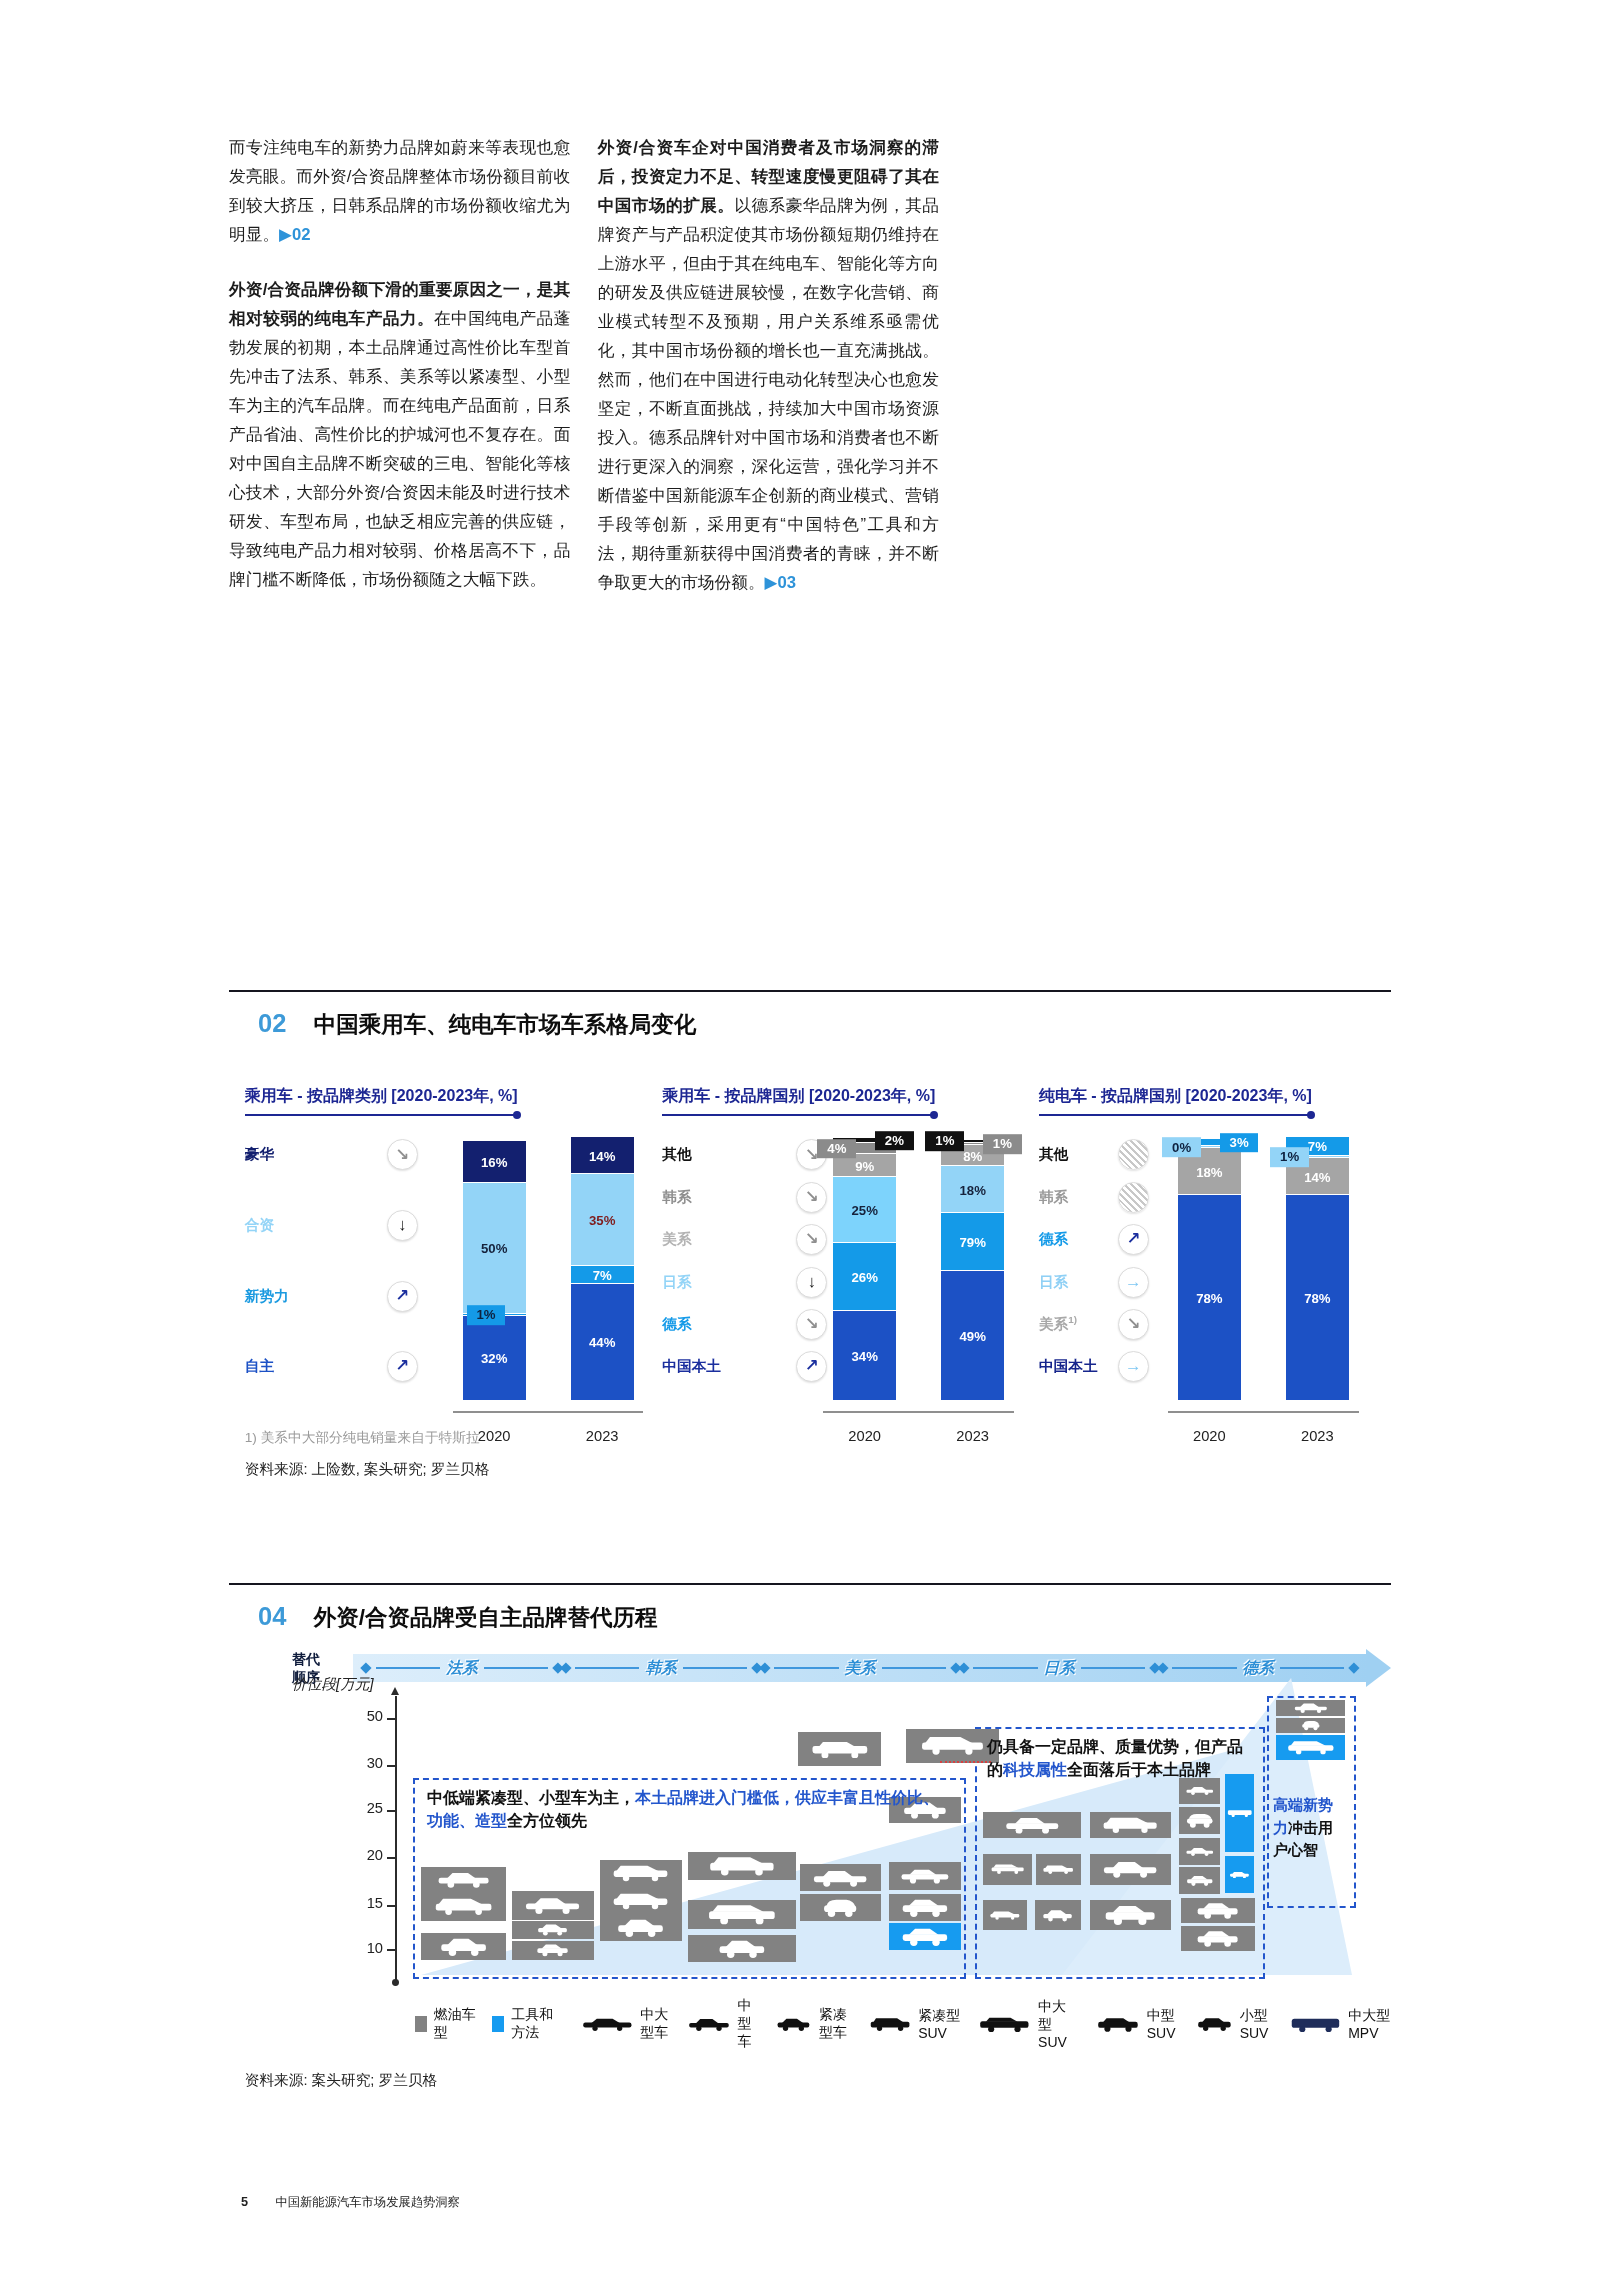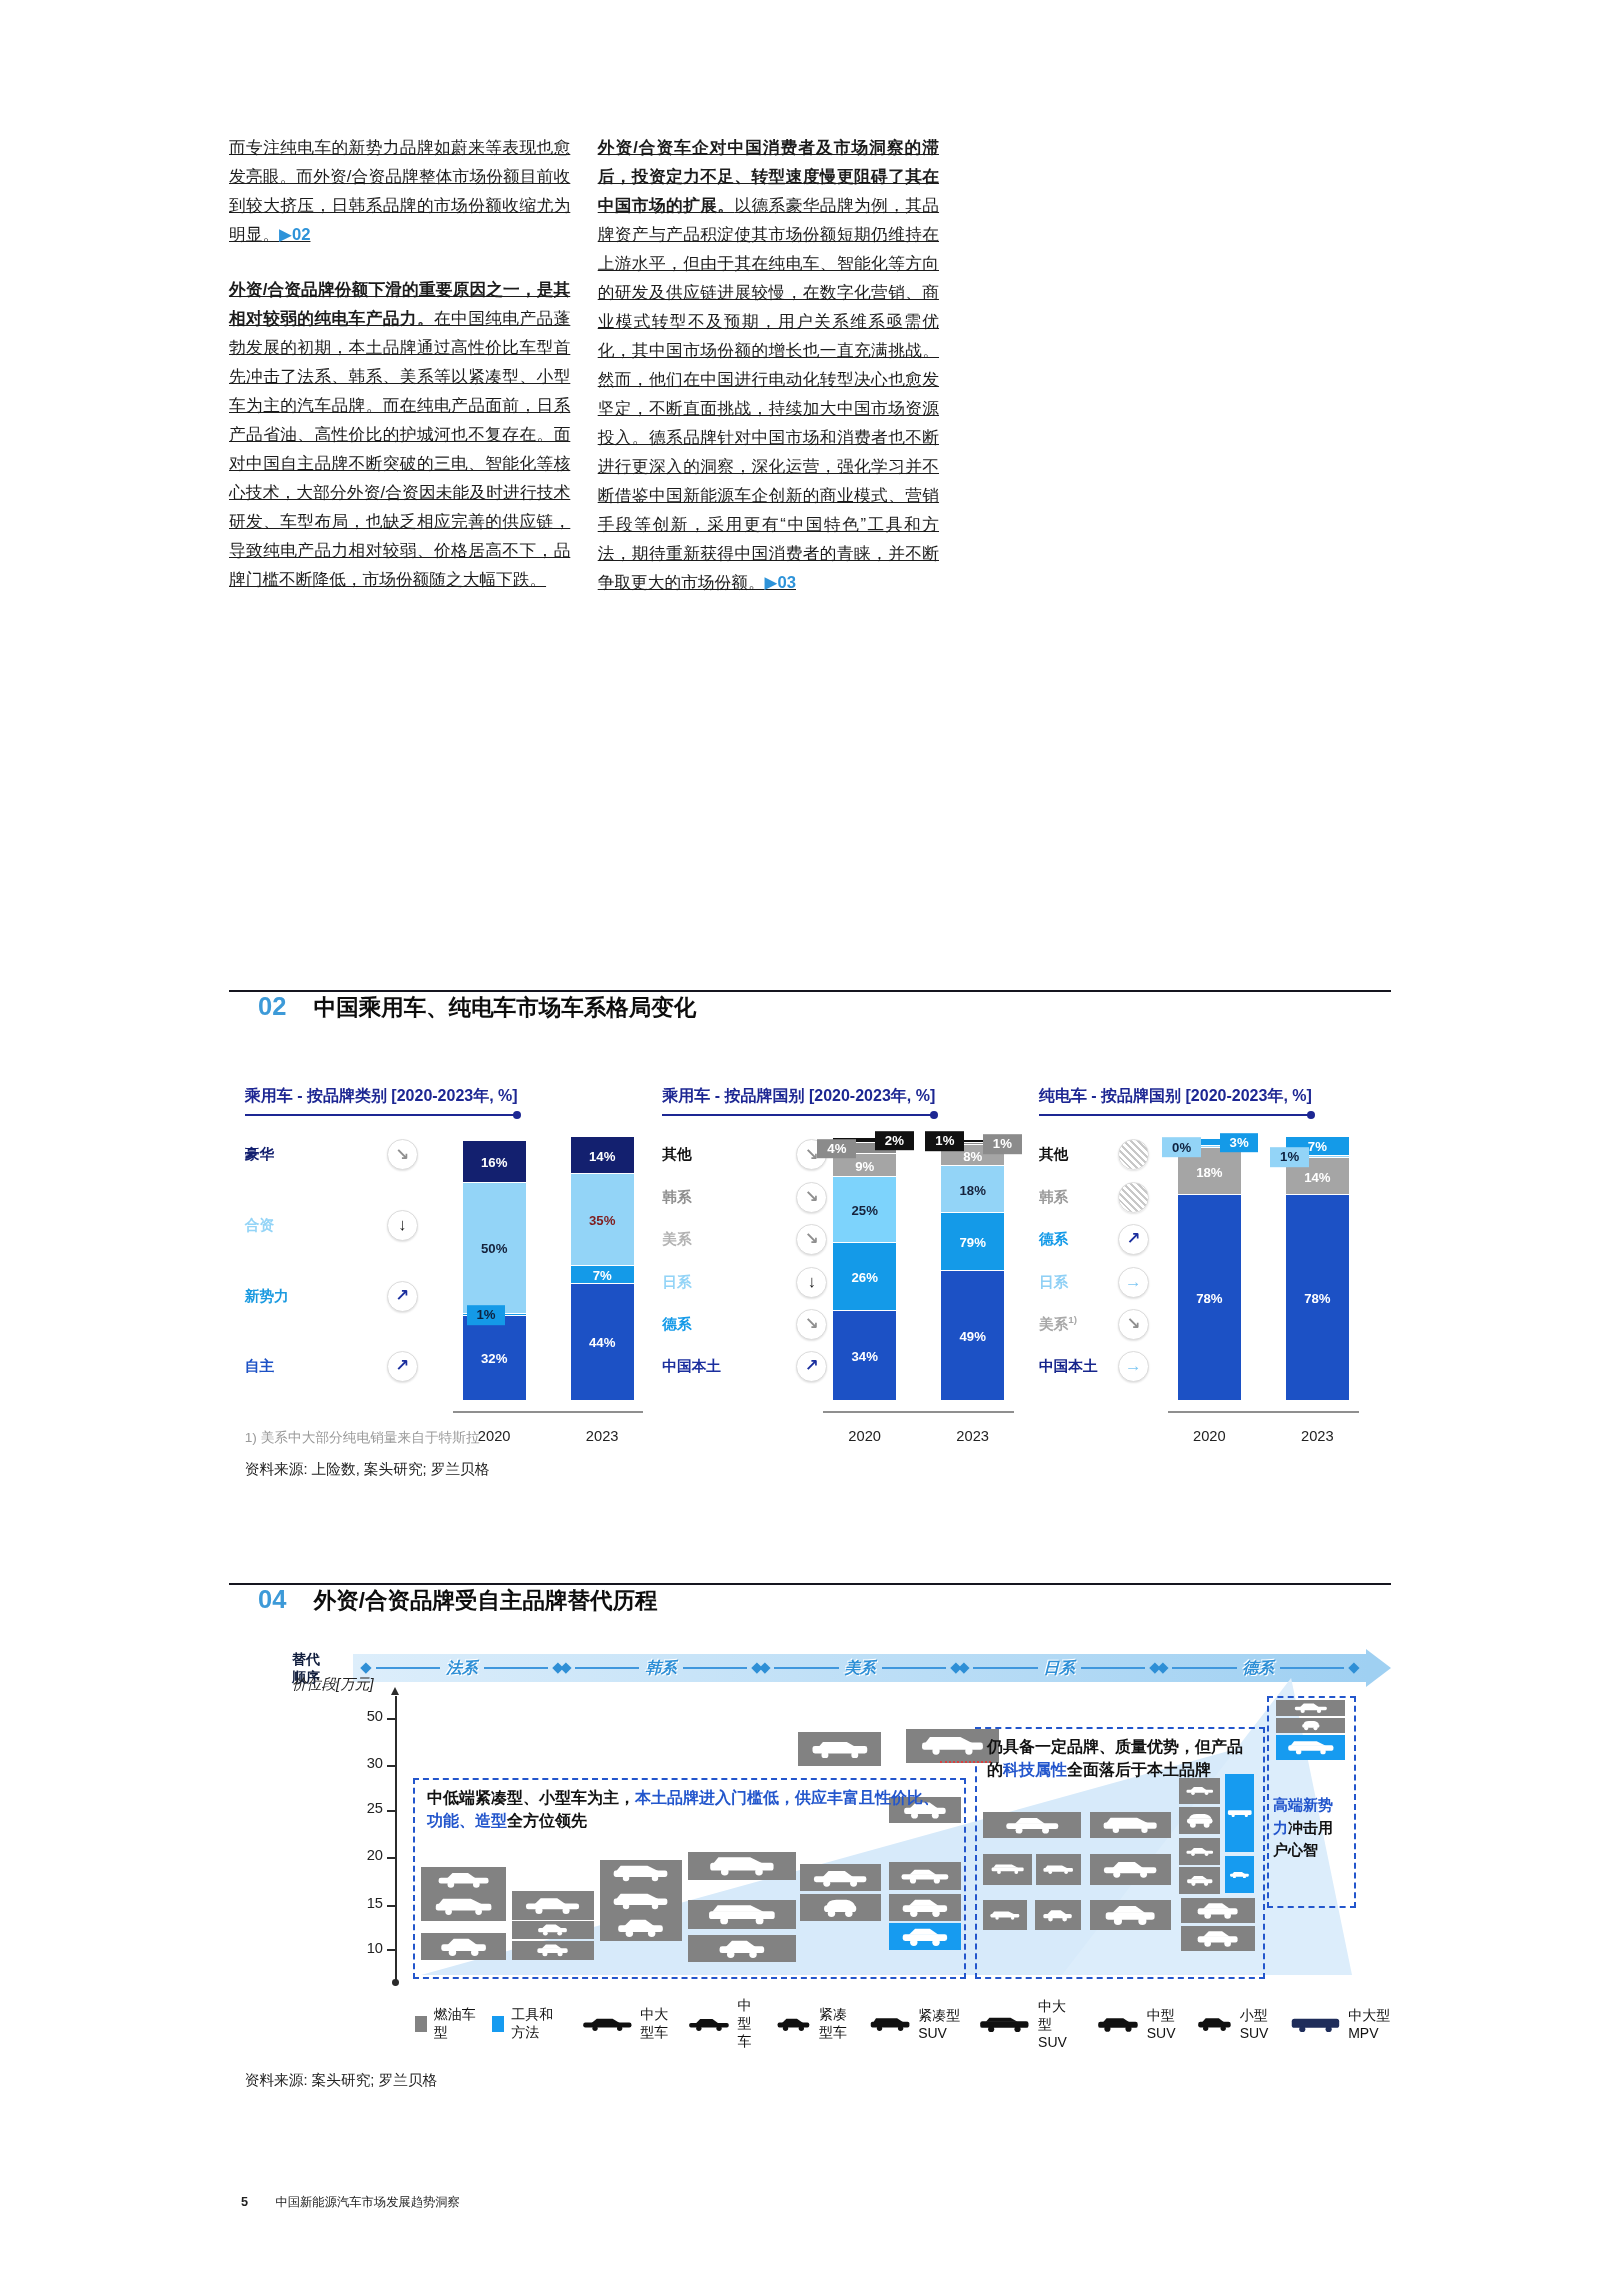--- a/index.html
+++ b/index.html
@@ -2,29 +2,29 @@
 <html><head>
 <meta charset="utf-8">
 <style>
   html,body{margin:0;padding:0;background:#fff;}
   body{font-family:"Liberation Sans","DejaVu Sans",sans-serif;color:#1c1c1c;}
   .page{position:relative;width:1621px;height:2293px;background:#fff;overflow:hidden;margin:0 auto;}
 
   
   .intro{position:absolute;top:133px;left:229px;width:710px;display:flex;gap:27.4px;}
   .col{flex:1;}
-  .para{margin:0 0 25.5px 0;font-size:16.7px;line-height:29px;text-align:justify;text-decoration:underline;}
+  .para{margin:0 0 25.5px 0;font-size:16.7px;line-height:29px;text-align:justify;}
   .para .b{font-weight:700;}
   .para .xref{color:#2e93d9;font-weight:700;}
 
   
   .section{position:absolute;left:229px;width:1162px;border-top:2px solid #15151f;}
   #section02{top:990px;height:549px;}
   #section03{top:1583px;height:686px;}
-  .sec-head{display:flex;align-items:baseline;gap:27.4px;padding:0 0 0 29px;}
+  .sec-head{display:flex;align-items:baseline;gap:27.4px;padding:17px 0 0 29px;}
   .sec-num{font-size:25.5px;font-weight:700;color:#3d9ad8;}
   .sec-title{font-size:22.5px;font-weight:700;color:#0d0d0d;}
 
   
   #charts-row{position:absolute;top:94px;left:15.7px;display:flex;gap:17.6px;}
   .panel{position:relative;}
   .panel:nth-child(1){width:400px;}
   .panel:nth-child(2){width:359px;}
   .panel:nth-child(3){width:323px;}
   .panel-title{position:relative;display:inline-block;font-size:16px;font-weight:700;color:#1d2793;padding-bottom:6.9px;border-bottom:2.5px solid #1d2793;}

